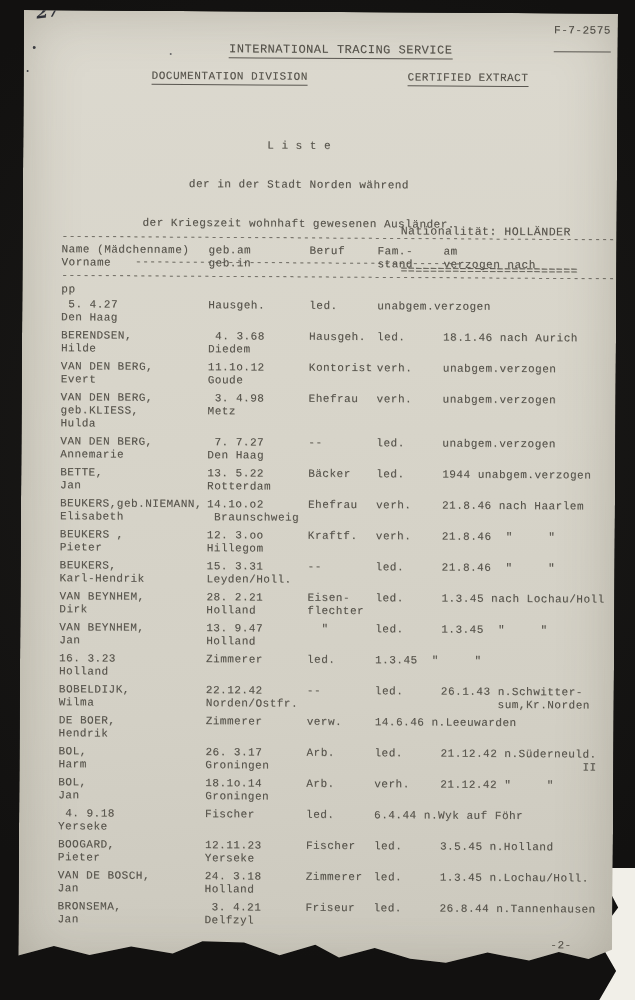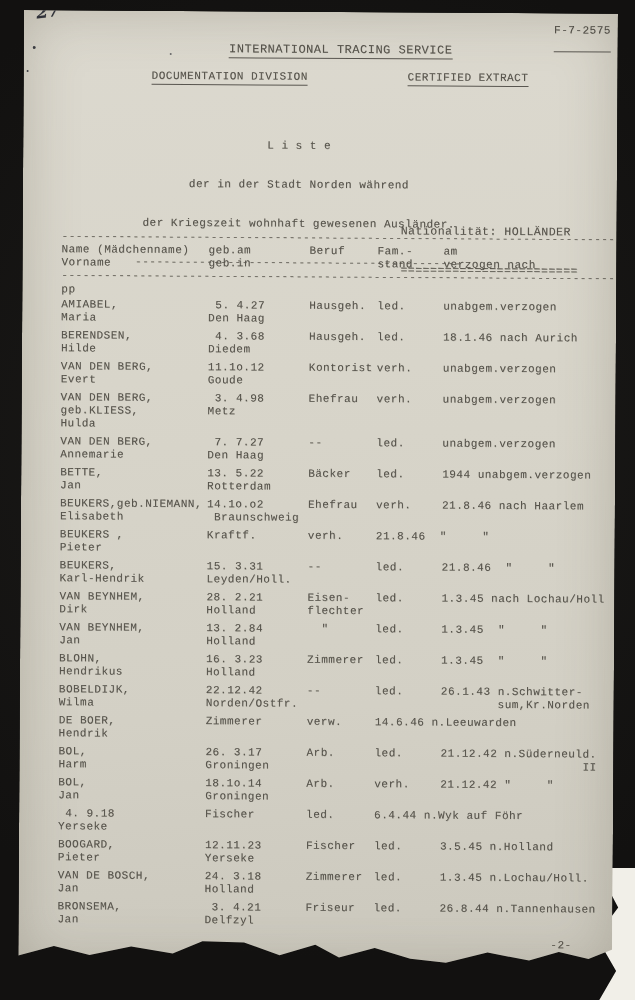--- a/index.html
+++ b/index.html
@@ -102,22 +102,20 @@
         <div class="cell c3">Beruf</div>
         <div class="cell c4">Fam.-
 stand</div>
         <div class="cell c5">am
 verzogen nach</div>
       </div>
       <div class="rule">----------------------------------------------------------------------------------------------------</div>
       <div class="pp">pp</div>
       <div class="tbody">
   <div class="row">
-    <div class="cell c1">AMIABEL,
-Maria</div>
     <div class="cell c2"> 5. 4.27
 Den Haag</div>
     <div class="cell c3">Hausgeh.</div>
     <div class="cell c4">led.</div>
     <div class="cell c5">unabgem.verzogen</div>
   </div>
 
   <div class="row">
     <div class="cell c1">BERENDSEN,
 Hilde</div>
@@ -175,20 +173,22 @@
     <div class="cell c2">14.1o.o2
  Braunschweig</div>
     <div class="cell c3">Ehefrau</div>
     <div class="cell c4">verh.</div>
     <div class="cell c5">21.8.46 nach Haarlem</div>
   </div>
 
   <div class="row">
     <div class="cell c1">BEUKERS ,
 Pieter</div>
+    <div class="cell c2">12. 3.oo
+Hillegom</div>
     <div class="cell c3">Kraftf.</div>
     <div class="cell c4">verh.</div>
     <div class="cell c5">21.8.46  "     "</div>
   </div>
 
   <div class="row">
     <div class="cell c1">BEUKERS,
 Karl-Hendrik</div>
     <div class="cell c2">15. 3.31
 Leyden/Holl.</div>
@@ -204,30 +204,28 @@
 Holland</div>
     <div class="cell c3">Eisen-
 flechter</div>
     <div class="cell c4">led.</div>
     <div class="cell c5">1.3.45 nach Lochau/Holl</div>
   </div>
 
   <div class="row">
     <div class="cell c1">VAN BEYNHEM,
 Jan</div>
-    <div class="cell c2">13. 2.84
+    <div class="cell c2">13. 9.47
 Holland</div>
     <div class="cell c3">  "</div>
     <div class="cell c4">led.</div>
     <div class="cell c5">1.3.45  "     "</div>
   </div>
 
   <div class="row">
-    <div class="cell c1">BLOHN,
-Hendrikus</div>
     <div class="cell c2">16. 3.23
 Holland</div>
     <div class="cell c3">Zimmerer</div>
     <div class="cell c4">led.</div>
     <div class="cell c5">1.3.45  "     "</div>
   </div>
 
   <div class="row">
     <div class="cell c1">BOBELDIJK,
 Wilma</div>

